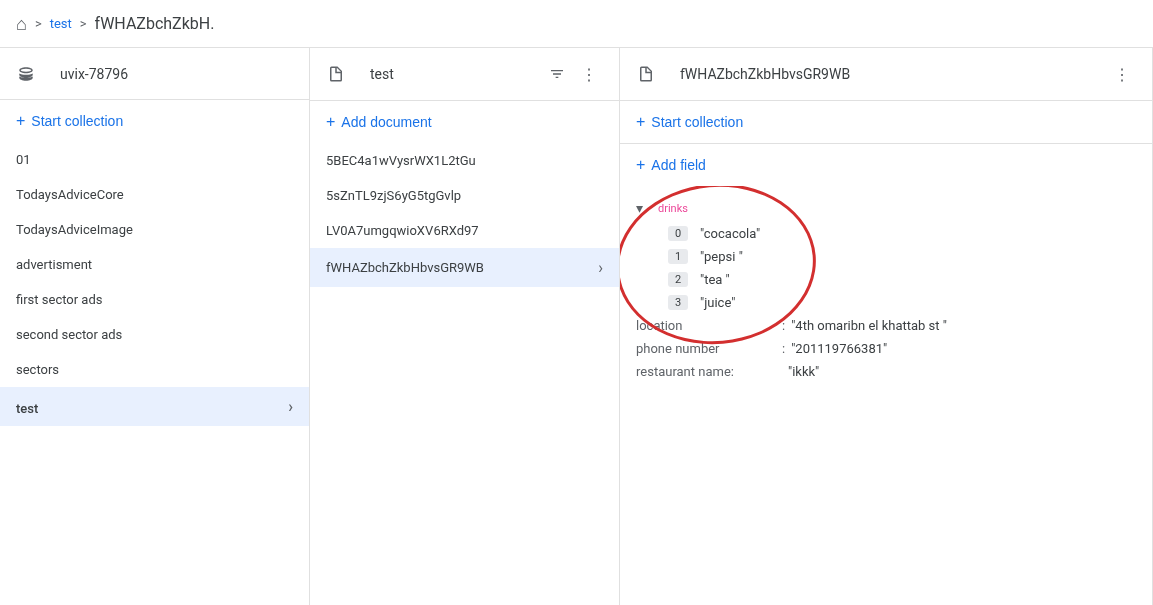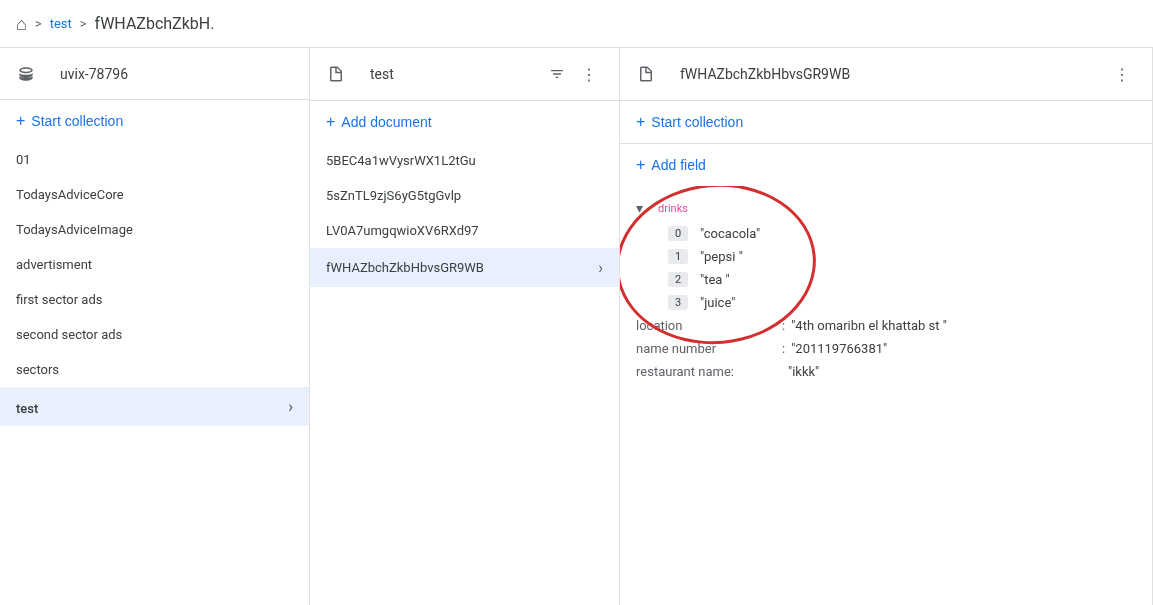--- a/index.html
+++ b/index.html
@@ -365,21 +365,21 @@
           </div>
         </div>
 
         <div class="field-row">
           <span class="field-key">location</span>
           <span class="field-colon">:</span>
           <span class="field-value">"4th omaribn el khattab st "</span>
         </div>
 
         <div class="field-row">
-          <span class="field-key">name number</span>
+          <span class="field-key">phone number</span>
           <span class="field-colon">:</span>
           <span class="field-value">"201119766381"</span>
         </div>
 
         <div class="field-row">
           <span class="field-key">restaurant name:</span>
           <span class="field-colon"> </span>
           <span class="field-value">"ikkk"</span>
         </div>
       </div>

